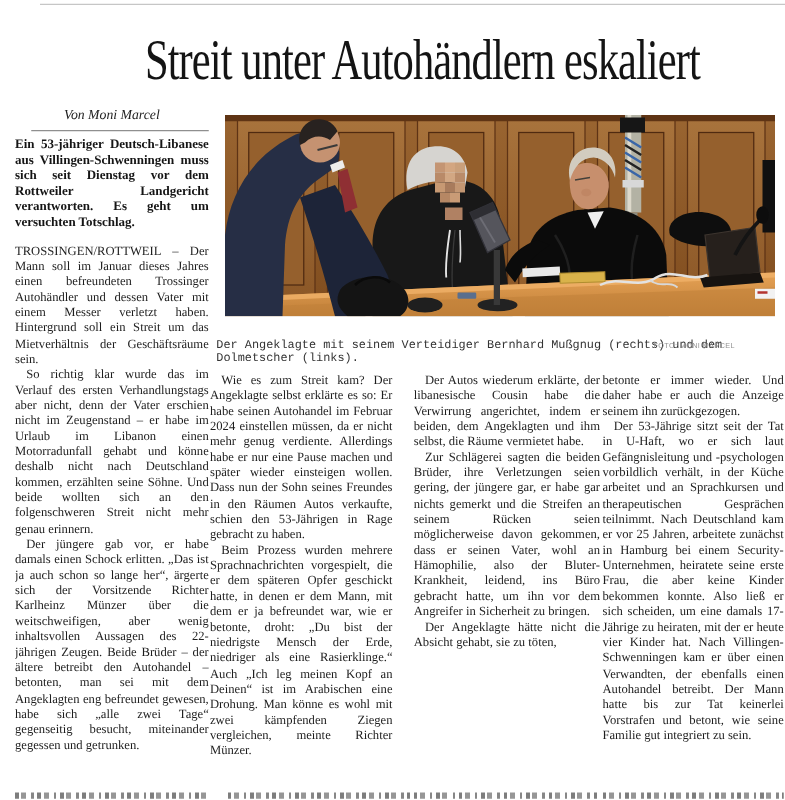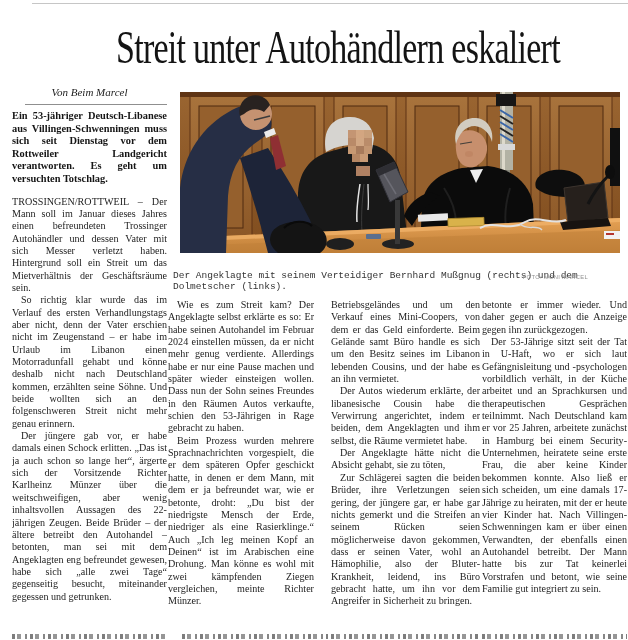--- a/index.html
+++ b/index.html
@@ -57,26 +57,26 @@
   #smear3{left:331px;width:149px;}
   #smear4{left:482px;width:145px;}
 </style>
 </head>
 <body>
 
 <div class="top-rule"></div>
 
 <h1 class="headline"><span class="hl-inner">Streit unter Autohändlern eskaliert</span></h1>
 
-<div class="byline">Von Beim Marcel</div>
+<div class="byline">Von Moni Marcel</div>
 <div class="byline-rule"></div>
 
 <div class="col" id="col1" lang="de">
   <p class="lead">Ein 53-jähriger Deutsch-Libanese aus Villingen-Schwenningen muss sich seit Dienstag vor dem Rottweiler Landgericht verantworten. Es geht um versuchten Totschlag.</p>
-  <p class="dateline">TROSSINGEN/ROTTWEIL – Der Mann soll im Januar dieses Jahres einen befreundeten Trossinger Autohändler und dessen Vater mit sich Messer verletzt haben. Hintergrund soll ein Streit um das Mietverhältnis der Geschäftsräume sein.</p>
+  <p class="dateline">TROSSINGEN/ROTTWEIL – Der Mann soll im Januar dieses Jahres einen befreundeten Trossinger Autohändler und dessen Vater mit einem Messer verletzt haben. Hintergrund soll ein Streit um das Mietverhältnis der Geschäftsräume sein.</p>
   <p>So richtig klar wurde das im Verlauf des ersten Verhandlungstags aber nicht, denn der Vater erschien nicht im Zeugenstand – er habe im Urlaub im Libanon einen Motorradunfall gehabt und könne deshalb nicht nach Deutschland kommen, erzählten seine Söhne. Und beide wollten sich an den folgenschweren Streit nicht mehr genau erinnern.</p>
   <p>Der jüngere gab vor, er habe damals einen Schock erlitten. „Das ist ja auch schon so lange her“, ärgerte sich der Vorsitzende Richter Karlheinz Münzer über die weitschweifigen, aber wenig inhaltsvollen Aussagen des 22-jährigen Zeugen. Beide Brüder – der ältere betreibt den Autohandel – betonten, man sei mit dem Angeklagten eng befreundet gewesen, habe sich „alle zwei Tage“ gegenseitig besucht, miteinander gegessen und getrunken.</p>
 </div>
 
 <figure class="photo">
   <svg width="440" height="161" viewBox="0 0 440 161" xmlns="http://www.w3.org/2000/svg">
     <defs>
       <linearGradient id="woodG" x1="0" y1="0" x2="0" y2="1">
         <stop offset="0" stop-color="#9a6531"></stop>
           <stop offset="1" stop-color="#7f4c1e"></stop>
@@ -204,27 +204,26 @@
 
 <div class="caption">Der Angeklagte mit seinem Verteidiger Bernhard Mußgnug (rechts) und dem Dolmetscher (links).</div>
 <div class="credit">FOTO: MONI MARCEL</div>
 
 <div class="col" id="col2" lang="de">
   <p>Wie es zum Streit kam? Der Angeklagte selbst erklärte es so: Er habe seinen Autohandel im Februar 2024 einstellen müssen, da er nicht mehr genug verdiente. Allerdings habe er nur eine Pause machen und später wieder einsteigen wollen. Dass nun der Sohn seines Freundes in den Räumen Autos verkaufte, schien den 53-Jährigen in Rage gebracht zu haben.</p>
   <p>Beim Prozess wurden mehrere Sprachnachrichten vorgespielt, die er dem späteren Opfer geschickt hatte, in denen er dem Mann, mit dem er ja befreundet war, wie er betonte, droht: „Du bist der niedrigste Mensch der Erde, niedriger als eine Rasierklinge.“ Auch „Ich leg meinen Kopf an Deinen“ ist im Arabischen eine Drohung. Man könne es wohl mit zwei kämpfenden Ziegen vergleichen, meinte Richter Münzer.</p>
 </div>
 
 <div class="col" id="col3" lang="de">
-  <p class="noindent">Betriebsgeländes und um den Verkauf eines Mini-Coopers, von dem er das Geld einforderte. Beim Gelände samt Büro handle es sich um den Besitz seines im Libanon lebenden Cousins, und der habe es an ihn vermietet.</p>
   <p>Der Autos wiederum erklärte, der libanesische Cousin habe die Verwirrung angerichtet, indem er beiden, dem Angeklagten und ihm selbst, die Räume vermietet habe.</p>
+  <p>Zur Schlägerei sagten die beiden Brüder, ihre Verletzungen seien gering, der jüngere gar, er habe gar nichts gemerkt und die Streifen an seinem Rücken seien möglicherweise davon gekommen, dass er seinen Vater, wohl an Hämophilie, also der Bluter-Krankheit, leidend, ins Büro gebracht hatte, um ihn vor dem Angreifer in Sicherheit zu bringen.</p>
   <p>Der Angeklagte hätte nicht die Absicht gehabt, sie zu töten,</p>
-  <p>Zur Schlägerei sagten die beiden Brüder, ihre Verletzungen seien gering, der jüngere gar, er habe gar nichts gemerkt und die Streifen an seinem Rücken seien möglicherweise davon gekommen, dass er seinen Vater, wohl an Hämophilie, also der Bluter-Krankheit, leidend, ins Büro gebracht hatte, um ihn vor dem Angreifer in Sicherheit zu bringen.</p>
 </div>
 
 <div class="col" id="col4" lang="de">
-  <p class="noindent">betonte er immer wieder. Und daher gegen er auch die Anzeige gegen ihn zurückgezogen.</p>
+  <p class="noindent">betonte er immer wieder. Und daher habe er auch die Anzeige seinem ihn zurückgezogen.</p>
   <p>Der 53-Jährige sitzt seit der Tat in U-Haft, wo er sich laut Gefängnisleitung und -psychologen vorbildlich verhält, in der Küche arbeitet und an Sprachkursen und therapeutischen Gesprächen teilnimmt. Nach Deutschland kam er vor 25 Jahren, arbeitete zunächst in Hamburg bei einem Security-Unternehmen, heiratete seine erste Frau, die aber keine Kinder bekommen konnte. Also ließ er sich scheiden, um eine damals 17-Jährige zu heiraten, mit der er heute vier Kinder hat. Nach Villingen-Schwenningen kam er über einen Verwandten, der ebenfalls einen Autohandel betreibt. Der Mann hatte bis zur Tat keinerlei Vorstrafen und betont, wie seine Familie gut integriert zu sein.</p>
 </div>
 
 <div class="smear" id="smear1"></div>
 <div class="smear" id="smear2"></div>
 <div class="smear" id="smear3"></div>
 <div class="smear" id="smear4"></div>
 
 </body></html>

